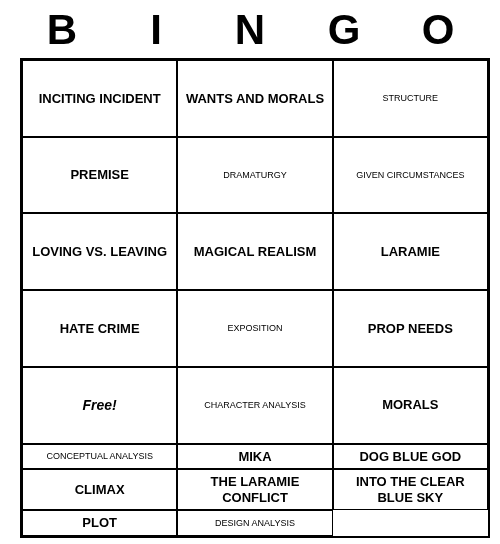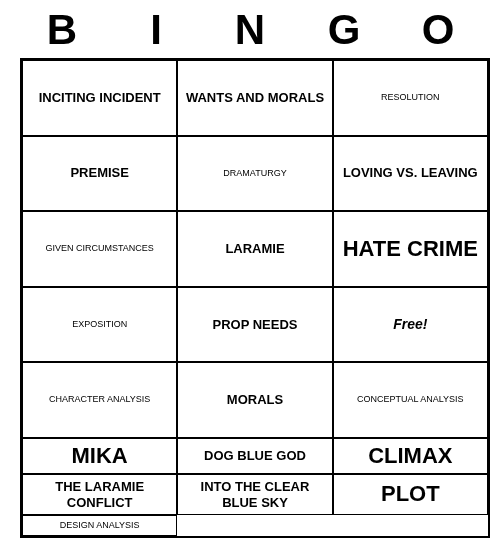--- a/index.html
+++ b/index.html
@@ -47,21 +47,21 @@
       font-weight: normal;
       color: #000;
       line-height: 1.2;
     }
     .bingo-cell.bold {
       font-weight: bold;
       font-size: 13px;
     }
     .bingo-cell.large {
       font-weight: bold;
-      font-size: 22px;
+      font-size: 13px;
     }
     .bingo-cell.free {
       font-style: italic;
       font-size: 14px;
       font-weight: bold;
     }
     .bingo-cell.small {
       font-size: 9px;
     }
   </style>
@@ -72,25 +72,26 @@
   <span class="bingo-letter">B</span>
   <span class="bingo-letter">I</span>
   <span class="bingo-letter">N</span>
   <span class="bingo-letter">G</span>
   <span class="bingo-letter">O</span>
 </div>
 
 <div class="bingo-grid" id="grid-container">
 <div class="bingo-cell bold">INCITING INCIDENT</div>
     <div class="bingo-cell bold">WANTS AND MORALS</div>
-    <div class="bingo-cell small">RESOLUTION</div>
+    <div class="bingo-cell small">STRUCTURE</div>
     <div class="bingo-cell bold">PREMISE</div>
     <div class="bingo-cell small">DRAMATURGY</div>
+    <div class="bingo-cell small">GIVEN CIRCUMSTANCES</div>
     <div class="bingo-cell bold">LOVING VS. LEAVING</div>
-    <div class="bingo-cell small">GIVEN CIRCUMSTANCES</div>
+    <div class="bingo-cell bold">MAGICAL REALISM</div>
     <div class="bingo-cell bold">LARAMIE</div>
     <div class="bingo-cell large">HATE CRIME</div>
     <div class="bingo-cell small">EXPOSITION</div>
     <div class="bingo-cell bold">PROP NEEDS</div>
     <div class="bingo-cell free">Free!</div>
     <div class="bingo-cell small">CHARACTER ANALYSIS</div>
     <div class="bingo-cell bold">MORALS</div>
     <div class="bingo-cell small">CONCEPTUAL ANALYSIS</div>
     <div class="bingo-cell large">MIKA</div>
     <div class="bingo-cell bold">DOG BLUE GOD</div>

